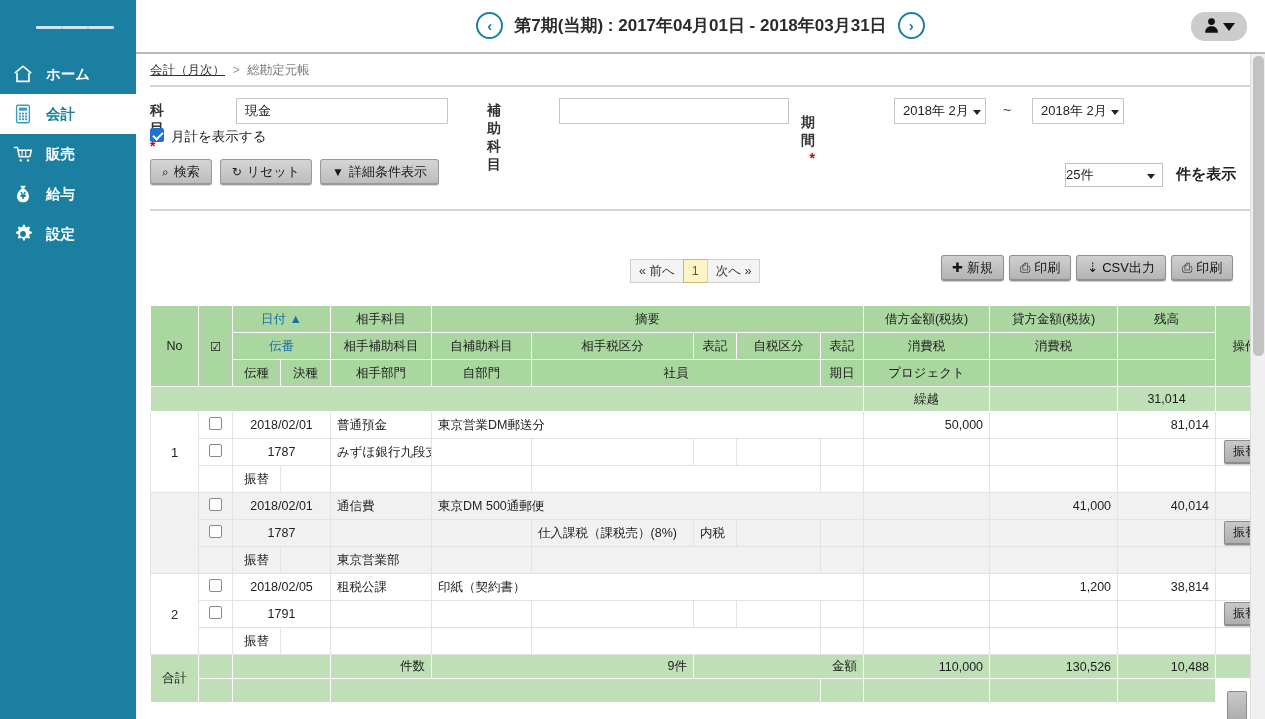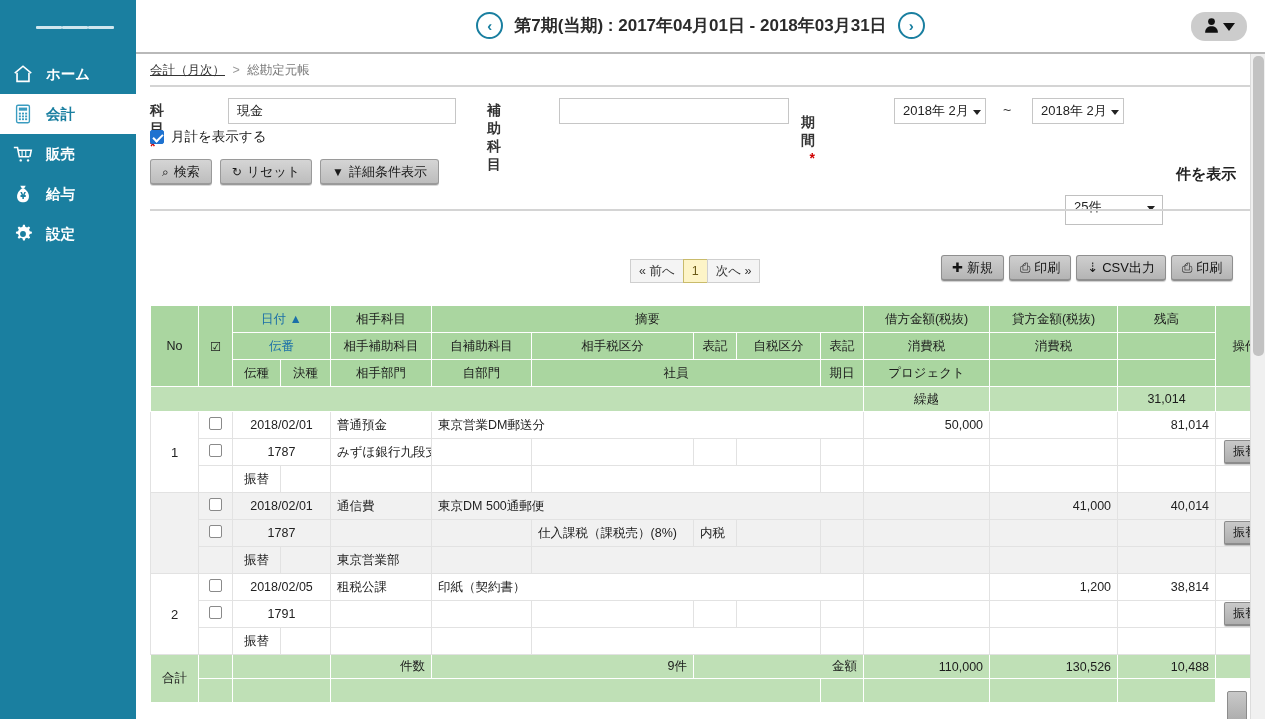--- a/index.html
+++ b/index.html
@@ -98,36 +98,36 @@
   
   #form-row1 { position: absolute; left: 14px; top: 44px; height: 26px; }
   .f-label { font-size: 14px; font-weight: bold; color: #333; }
   .req { color: #d00000; font-weight: bold; }
   .txtinput {
     border: 1px solid #c6c6c6; background: #fff; height: 26px;
     font-size: 13px; color: #222; padding: 0 8px; line-height: 24px;
     display: inline-block; vertical-align: middle;
   }
   #kamoku-label { position: absolute; left: 0; top: 4px; }
-  #kamoku-input { position: absolute; left: 78px; top: 0; width: 228px; }
+  #kamoku-input { position: absolute; left: 86px; top: 0; width: 212px; }
   #hojo-label { position: absolute; left: 337px; top: 4px; }
   #hojo-input { position: absolute; left: 409px; top: 0; width: 230px; }
   #kikan-label { position: absolute; left: 651px; top: 16px; text-align: right; }
   .datesel {
     position: absolute; top: 0; width: 92px; height: 26px;
     border: 1px solid #c6c6c6; background: #fff; font-size: 13px; color: #222;
     padding-left: 8px; line-height: 24px; cursor: pointer;
   }
   .datesel .dcaret { position: absolute; right: 4px; top: 11px; width:0;height:0;
     border-left:4px solid transparent;border-right:4px solid transparent;border-top:5px solid #222; }
   #date-from { left: 744px; }
   #date-tilde { position: absolute; left: 853px; top: 4px; font-size: 14px; color: #333; }
   #date-to { left: 882px; }
 
-  #chk-row { position: absolute; left: 14px; top: 74px; display: flex; align-items: center; gap: 7px; }
+  #chk-row { position: absolute; left: 14px; top: 74px; display: flex; gap: 7px; }
   .cbox {
     width: 14px; height: 14px; border: 1px solid #777; background: #fff; border-radius: 2px;
     display: inline-block; cursor: pointer; position: relative;
   }
   .cbox.checked { background: #1e72d0; border-color: #1e72d0; }
   .cbox.checked::after {
     content: ""; position: absolute; left: 4px; top: 1px; width: 4px; height: 8px;
     border: solid #fff; border-width: 0 2px 2px 0; transform: rotate(45deg);
   }
   #chk-row .chk-label { font-size: 13.5px; color: #222; }
@@ -139,23 +139,23 @@
     border: 1px solid #9a9a9a; border-bottom-width: 2px;
     border-radius: 3px; height: 26px; padding: 0 11px;
     font-size: 13px; color: #1a1a1a; cursor: pointer;
     display: inline-flex; align-items: center; gap: 5px; white-space: nowrap;
     box-shadow: 0 1px 0 rgba(0,0,0,.15);
     font-family: "Liberation Sans", "DejaVu Sans", sans-serif;
   }
   .gbtn .bico { font-size: 12px; line-height: 1; }
 
   #count-sel {
-    position: absolute; left: 929px; top: 109px; width: 98px; height: 30px;
+    position: absolute; left: 929px; top: 109px; width: 98px; height: 24px;
     border: 1px solid #c0c0c0; background: #fff; font-size: 13px; color: #222;
-    padding-left: 8px; line-height: 22px; cursor: pointer; margin-top: 32px;
+    line-height: 22px; cursor: pointer;
   }
   #count-sel .dcaret { position: absolute; right: 7px; top: 10px; width:0;height:0;
     border-left:4px solid transparent;border-right:4px solid transparent;border-top:5px solid #222; }
   #count-suffix { position: absolute; left: 1040px; top: 111px; font-size: 15px; font-weight: bold; color: #222; }
 
   #mid-rule { position: absolute; left: 14px; top: 155px; width: 1100px; height: 2px; background: #d4d4d4; }
 
   
   #pager { position: absolute; left: 495px; top: 205px; display: flex; }
   .pg {

